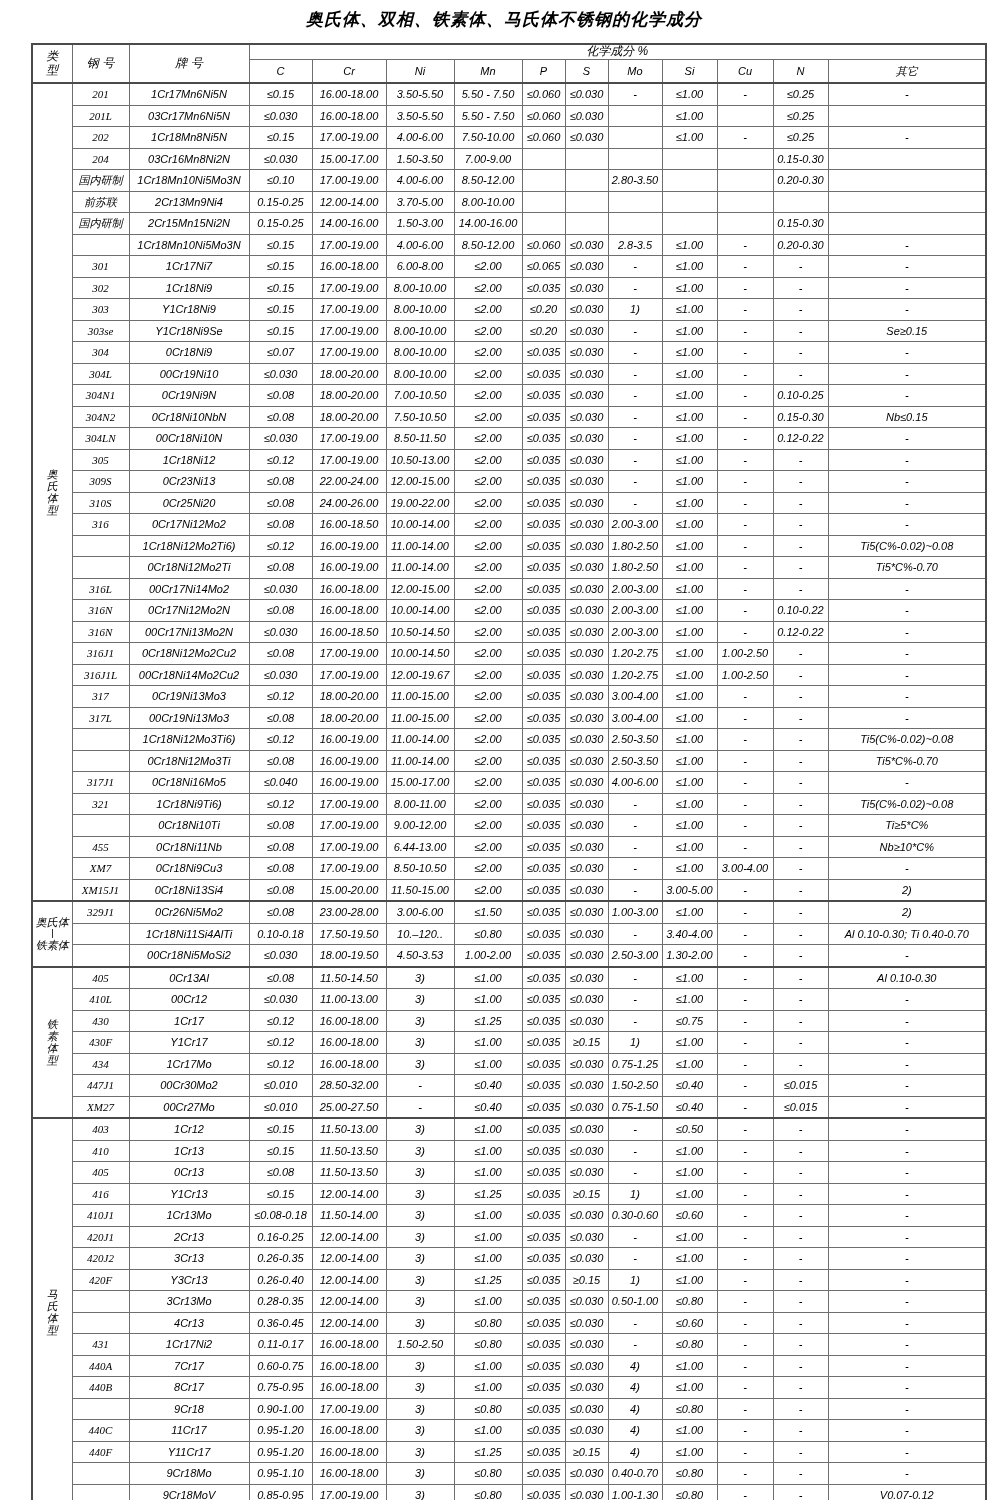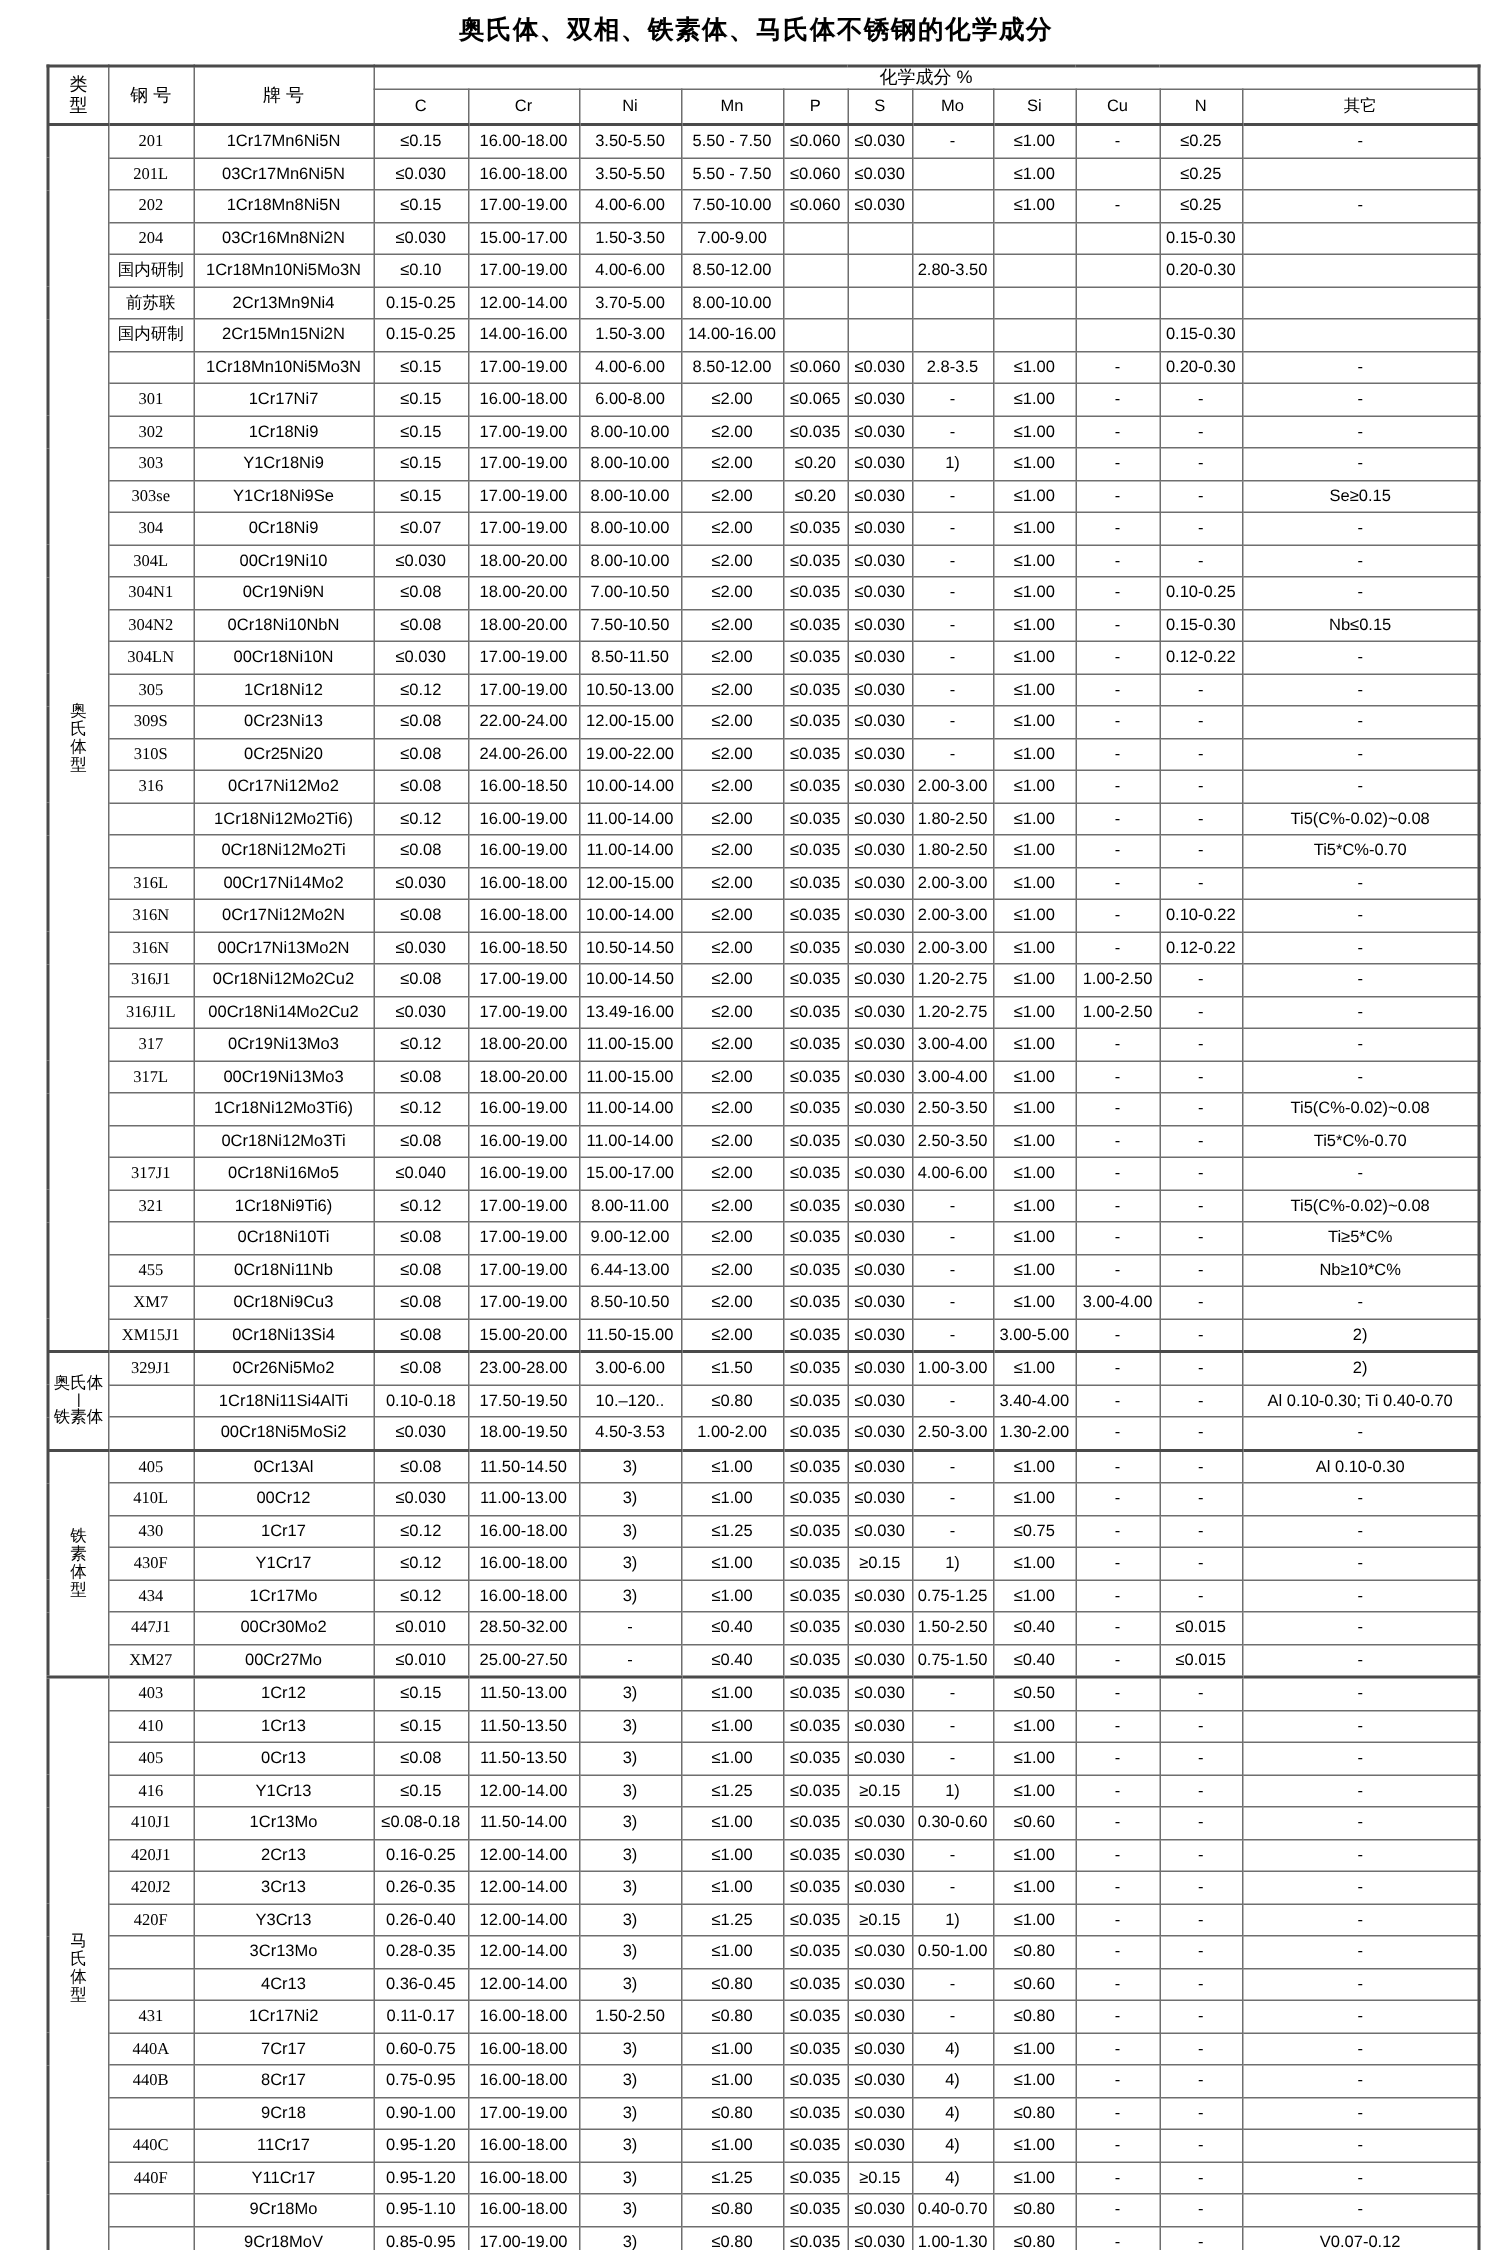--- a/index.html
+++ b/index.html
@@ -1,17 +1,17 @@
 <!DOCTYPE html>
 <html><head>
 <meta charset="utf-8">
 <style>
   html,body{margin:0;padding:0;background:#fff;}
   body{width:1008px;height:1500px;font-family:"Liberation Sans",sans-serif;color:#000;}
-  .page{position:relative;width:832px;height:1500px;}
+  .page{position:relative;width:832px;height:1500px;font-style:italic;}
   .title{position:absolute;top:8px;left:0;width:1008px;text-align:center;
          font-size:17px;font-weight:bold;letter-spacing:1px;
          font-family:"Liberation Sans",sans-serif;}
   table.comp{position:absolute;left:31px;top:43px;border-collapse:collapse;table-layout:fixed;
              width:954px;}
   table.comp td,table.comp th{border:1px solid #6e6e6e;padding:0 1px;overflow:hidden;
              white-space:nowrap;text-align:center;vertical-align:middle;
              font-weight:normal;font-size:11px;line-height:1.1;}
   table.comp{border:2px solid #4a4a4a;}
   th.h-cn{font-size:13px;}
@@ -482,21 +482,21 @@
           <td>≤1.00</td>
           <td>1.00-2.50</td>
           <td>-</td>
           <td>-</td>
         </tr>
         <tr>
           <td class="no-cell">316J1L</td>
           <td class="grade-cell">00Cr18Ni14Mo2Cu2</td>
           <td>≤0.030</td>
           <td>17.00-19.00</td>
-          <td>13.49-16.00</td>
+          <td>12.00-19.67</td>
           <td>≤2.00</td>
           <td>≤0.035</td>
           <td>≤0.030</td>
           <td>1.20-2.75</td>
           <td>≤1.00</td>
           <td>1.00-2.50</td>
           <td>-</td>
           <td>-</td>
         </tr>
         <tr>

